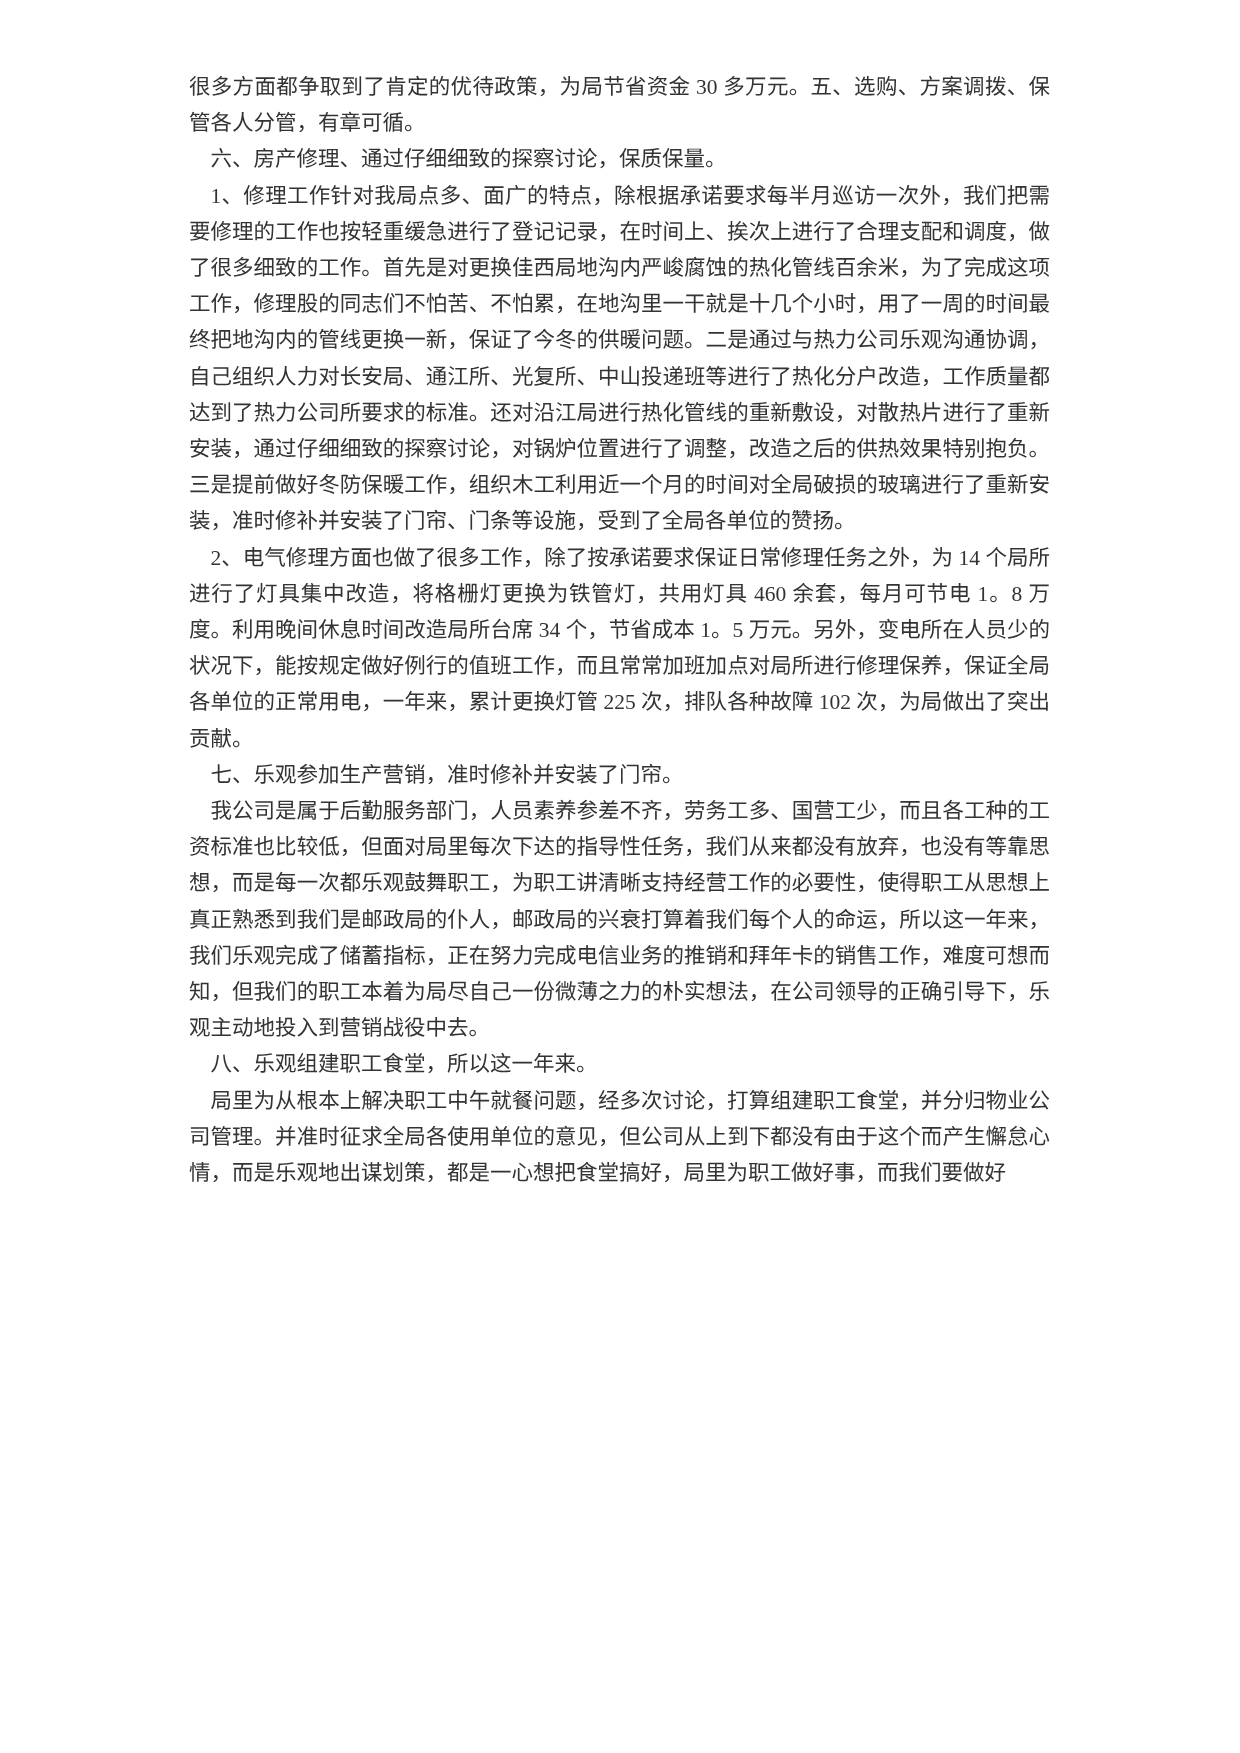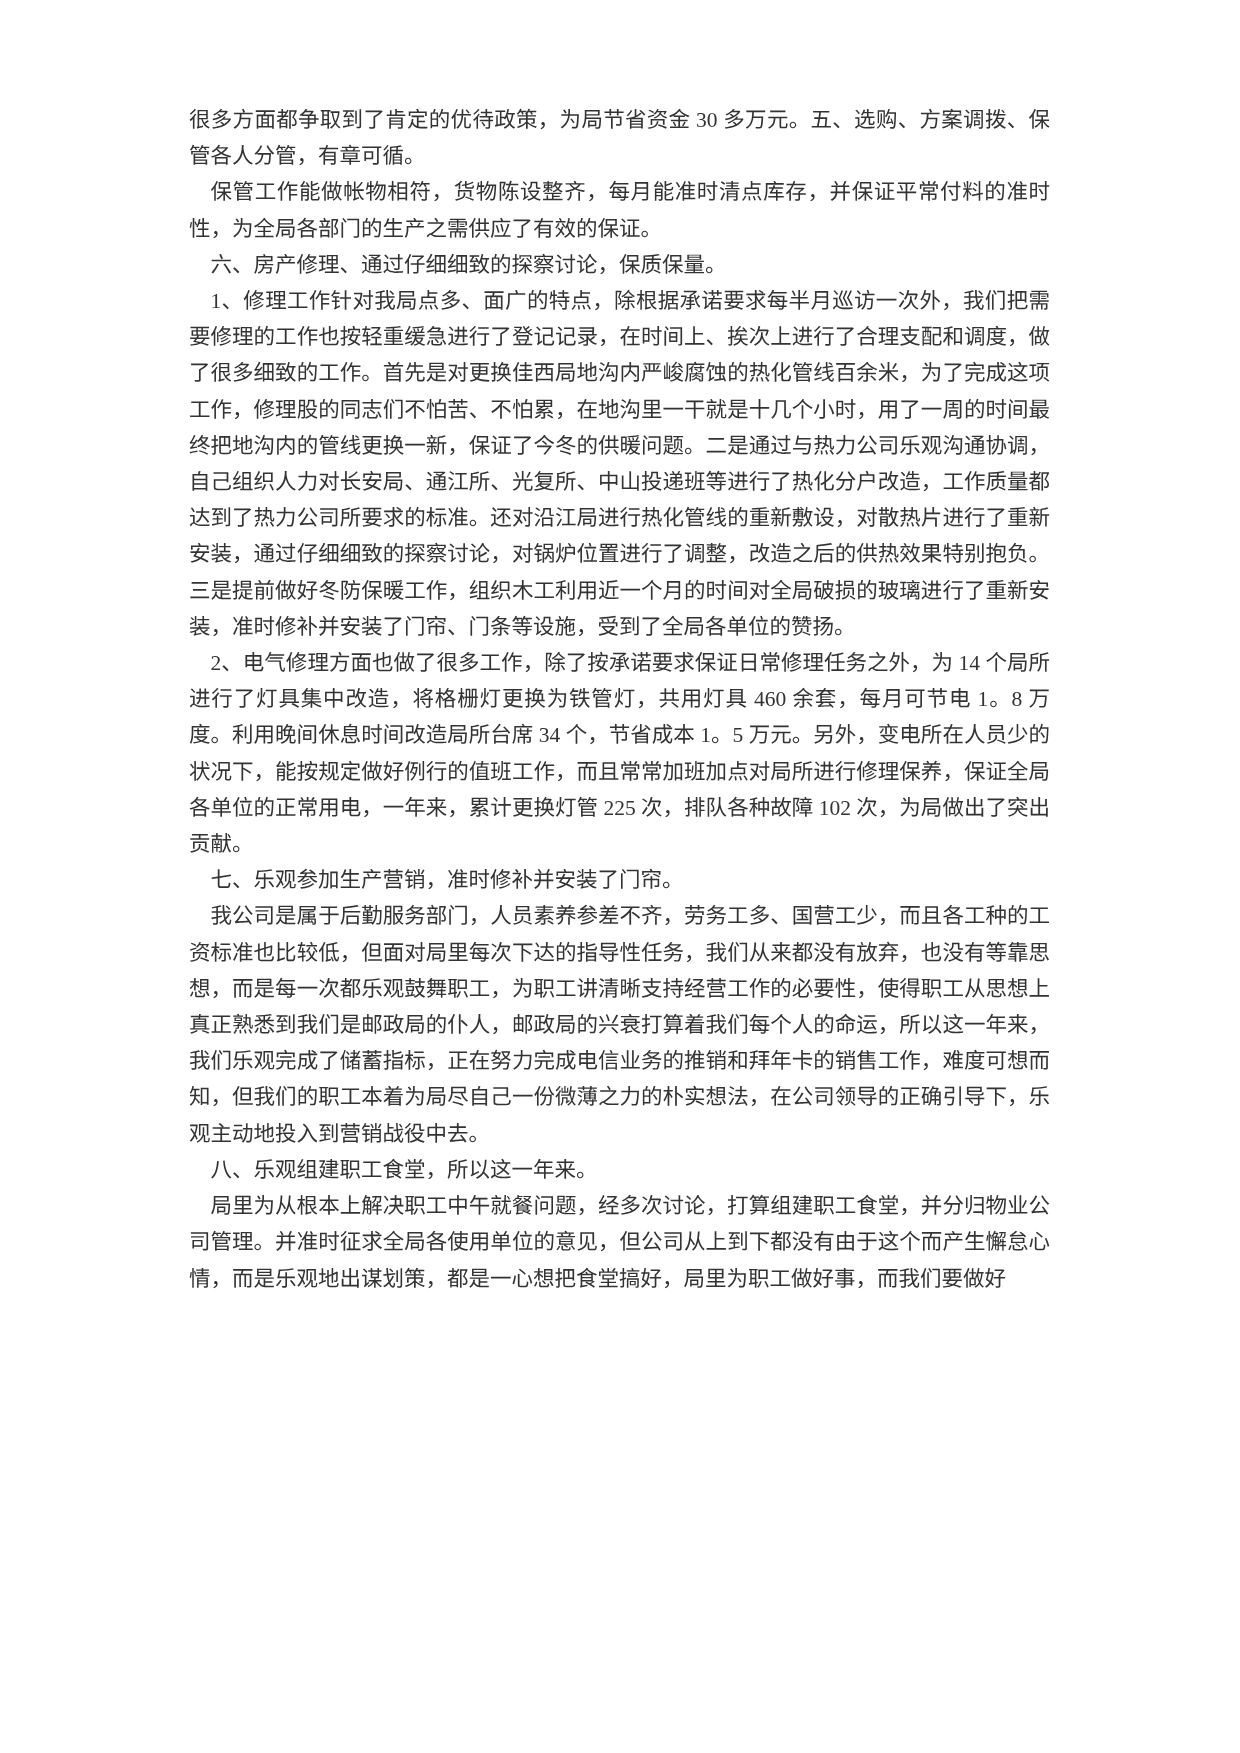--- a/index.html
+++ b/index.html
@@ -6,21 +6,21 @@
     margin: 0;
     padding: 0;
     background: #ffffff;
   }
   .page {
     position: relative;
     width: 1240px;
     height: 1753px;
     box-sizing: border-box;
     background: #ffffff;
-    padding: 102px 190px 0 189px;
+    padding: 69px 190px 0 189px;
     overflow: hidden;
   }
   .text-body {
     font-family: "Liberation Serif", "DejaVu Serif", serif;
     font-size: 21.5px;
     line-height: 36.2px;
     color: #333333;
     letter-spacing: 0;
   }
   p.para {
@@ -34,21 +34,20 @@
   p.para.indent {
     text-indent: 1em;
   }
 </style>
 </head>
 <body>
 
 <div class="page">
   <div class="text-body" id="paragraphs-container" style="color: rgb(51, 51, 51);">
       <p class="para">很多方面都争取到了肯定的优待政策，为局节省资金 30 多万元。五、选购、方案调拨、保管各人分管，有章可循。</p>
-      <p class="para indent">保管工作能做帐物相符，货物陈设整齐，每月能准时清点库存，并保证平常付料的准时性，为全局各部门的生产之需供应了有效的保证。</p>
       <p class="para indent">六、房产修理、通过仔细细致的探察讨论，保质保量。</p>
       <p class="para indent">1、修理工作针对我局点多、面广的特点，除根据承诺要求每半月巡访一次外，我们把需要修理的工作也按轻重缓急进行了登记记录，在时间上、挨次上进行了合理支配和调度，做了很多细致的工作。首先是对更换佳西局地沟内严峻腐蚀的热化管线百余米，为了完成这项工作，修理股的同志们不怕苦、不怕累，在地沟里一干就是十几个小时，用了一周的时间最终把地沟内的管线更换一新，保证了今冬的供暖问题。二是通过与热力公司乐观沟通协调，自己组织人力对长安局、通江所、光复所、中山投递班等进行了热化分户改造，工作质量都达到了热力公司所要求的标准。还对沿江局进行热化管线的重新敷设，对散热片进行了重新安装，通过仔细细致的探察讨论，对锅炉位置进行了调整，改造之后的供热效果特别抱负。三是提前做好冬防保暖工作，组织木工利用近一个月的时间对全局破损的玻璃进行了重新安装，准时修补并安装了门帘、门条等设施，受到了全局各单位的赞扬。</p>
       <p class="para indent">2、电气修理方面也做了很多工作，除了按承诺要求保证日常修理任务之外，为 14 个局所进行了灯具集中改造，将格栅灯更换为铁管灯，共用灯具 460 余套，每月可节电 1。8 万度。利用晚间休息时间改造局所台席 34 个，节省成本 1。5 万元。另外，变电所在人员少的状况下，能按规定做好例行的值班工作，而且常常加班加点对局所进行修理保养，保证全局各单位的正常用电，一年来，累计更换灯管 225 次，排队各种故障 102 次，为局做出了突出贡献。</p>
       <p class="para indent">七、乐观参加生产营销，准时修补并安装了门帘。</p>
       <p class="para indent">我公司是属于后勤服务部门，人员素养参差不齐，劳务工多、国营工少，而且各工种的工资标准也比较低，但面对局里每次下达的指导性任务，我们从来都没有放弃，也没有等靠思想，而是每一次都乐观鼓舞职工，为职工讲清晰支持经营工作的必要性，使得职工从思想上真正熟悉到我们是邮政局的仆人，邮政局的兴衰打算着我们每个人的命运，所以这一年来，我们乐观完成了储蓄指标，正在努力完成电信业务的推销和拜年卡的销售工作，难度可想而知，但我们的职工本着为局尽自己一份微薄之力的朴实想法，在公司领导的正确引导下，乐观主动地投入到营销战役中去。</p>
       <p class="para indent">八、乐观组建职工食堂，所以这一年来。</p>
       <p class="para indent">局里为从根本上解决职工中午就餐问题，经多次讨论，打算组建职工食堂，并分归物业公司管理。并准时征求全局各使用单位的意见，但公司从上到下都没有由于这个而产生懈怠心情，而是乐观地出谋划策，都是一心想把食堂搞好，局里为职工做好事，而我们要做好</p>
     </div>
 </div>
 

